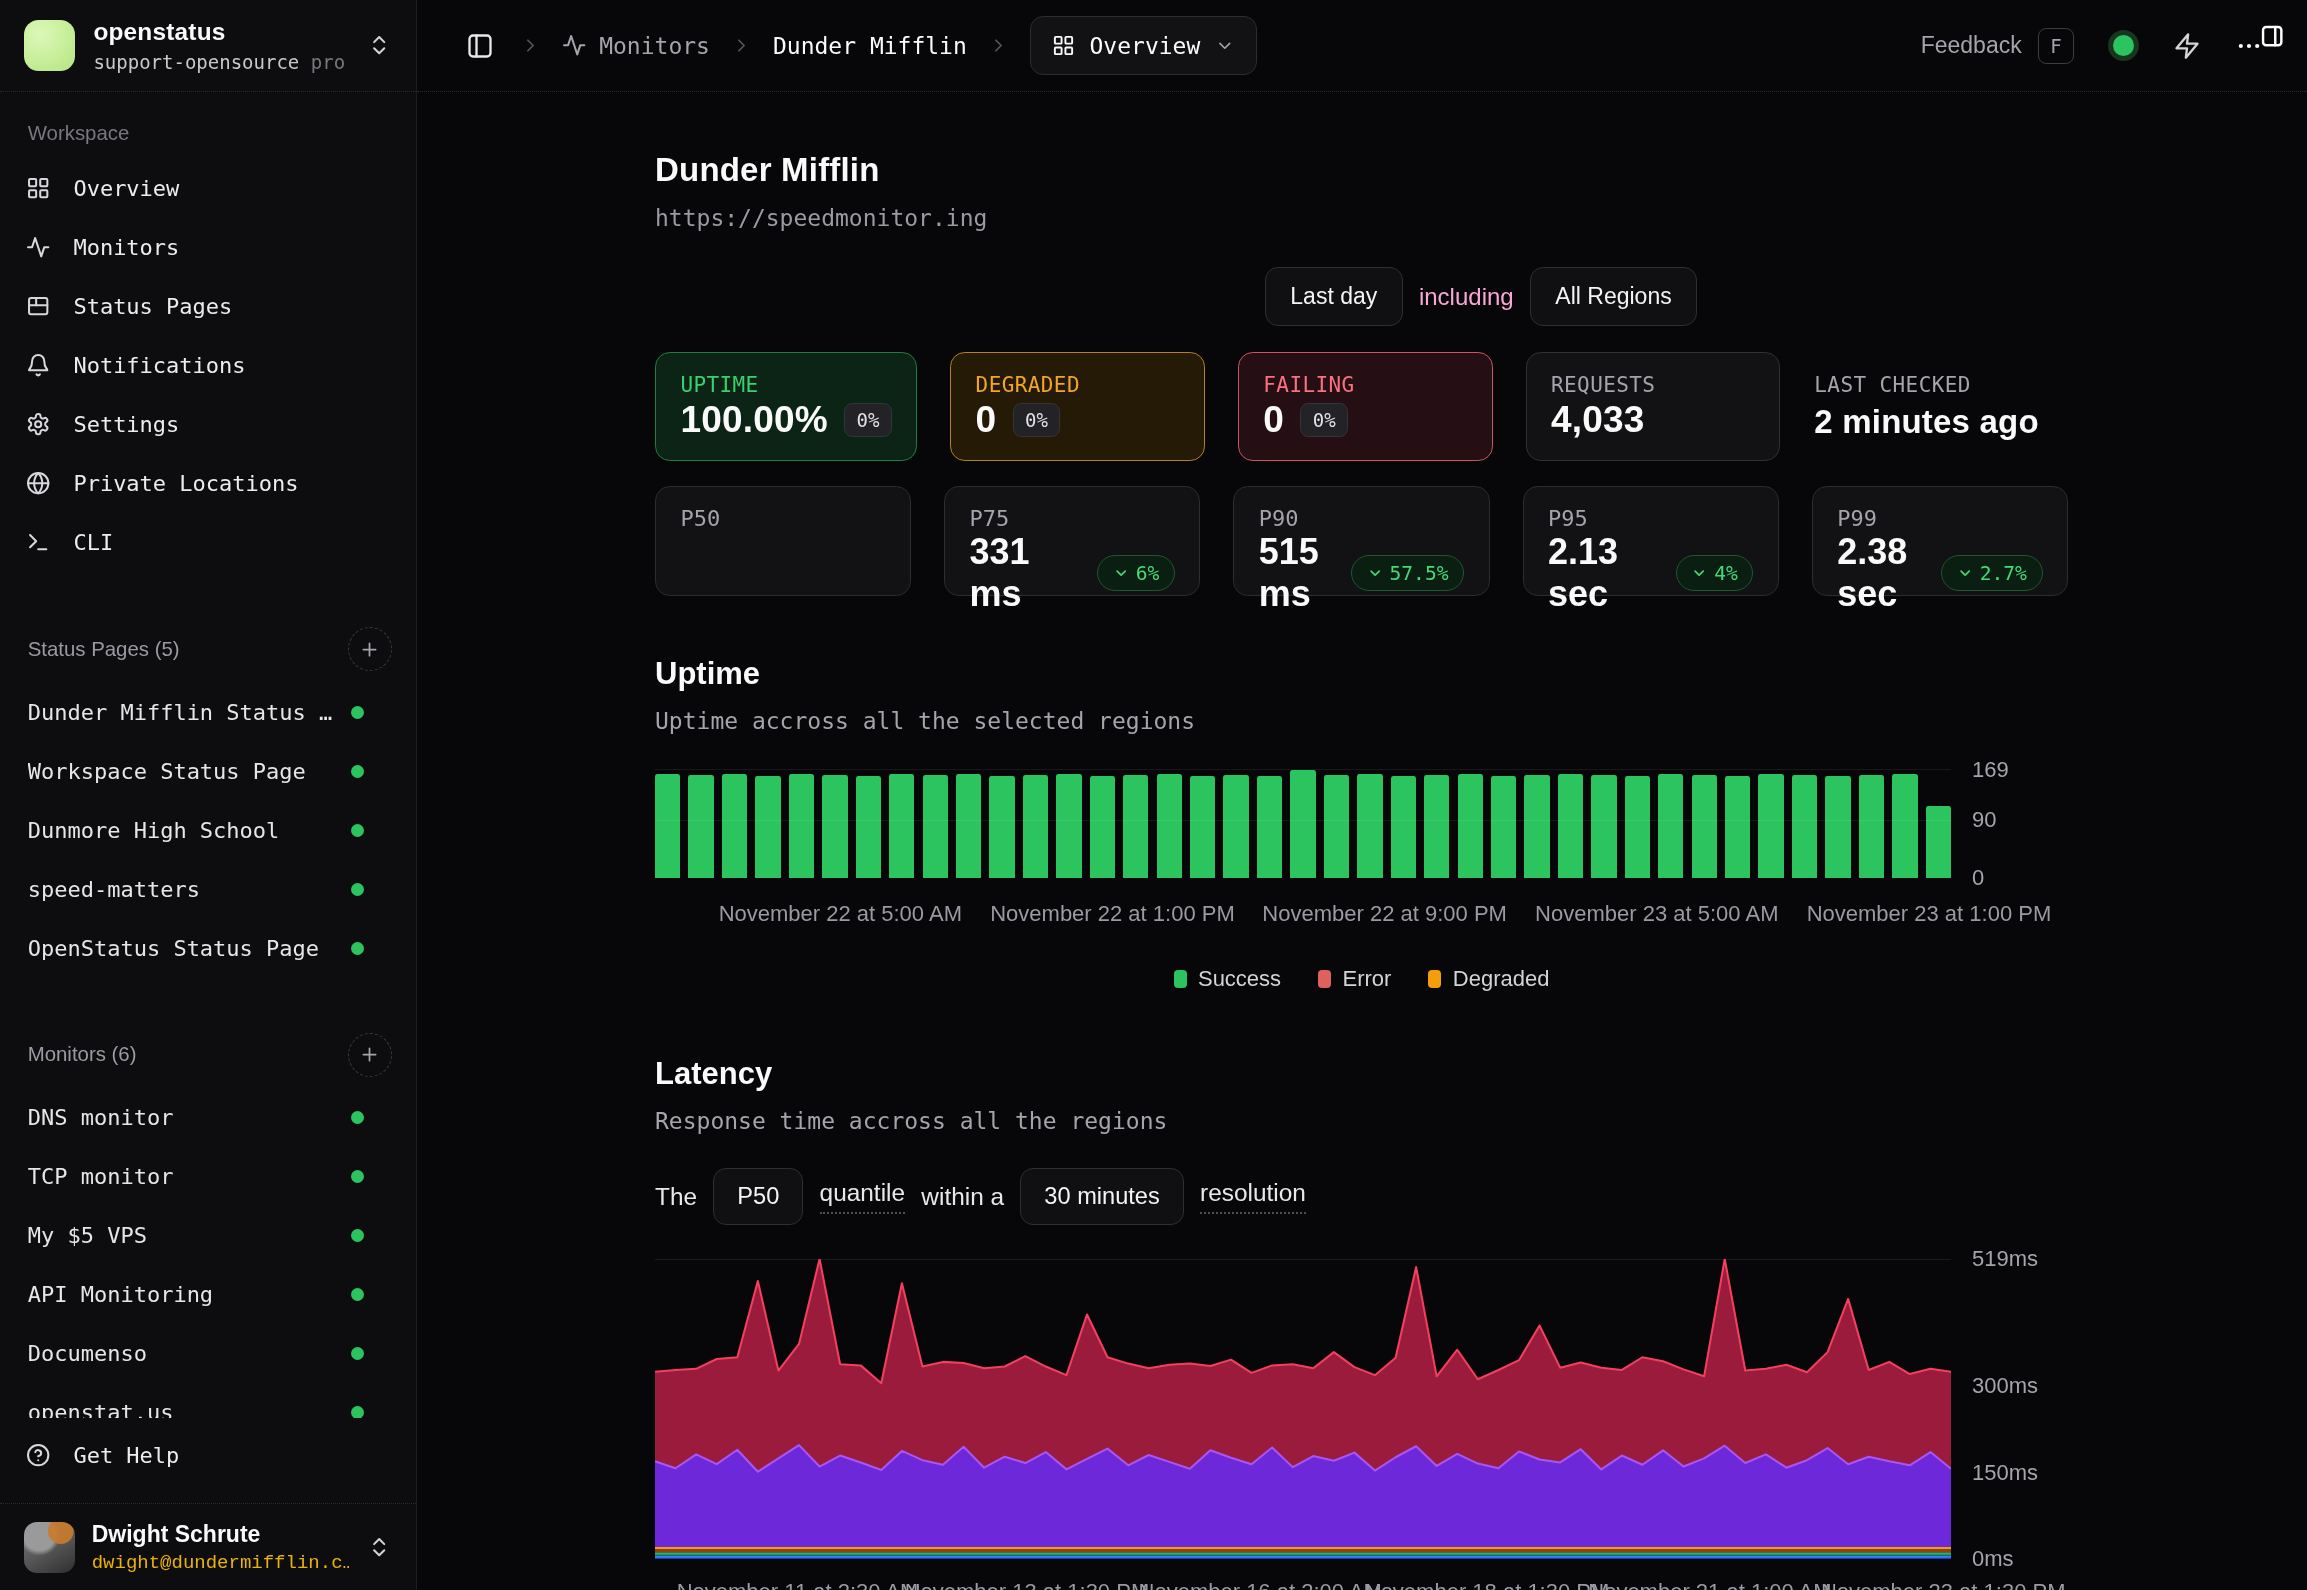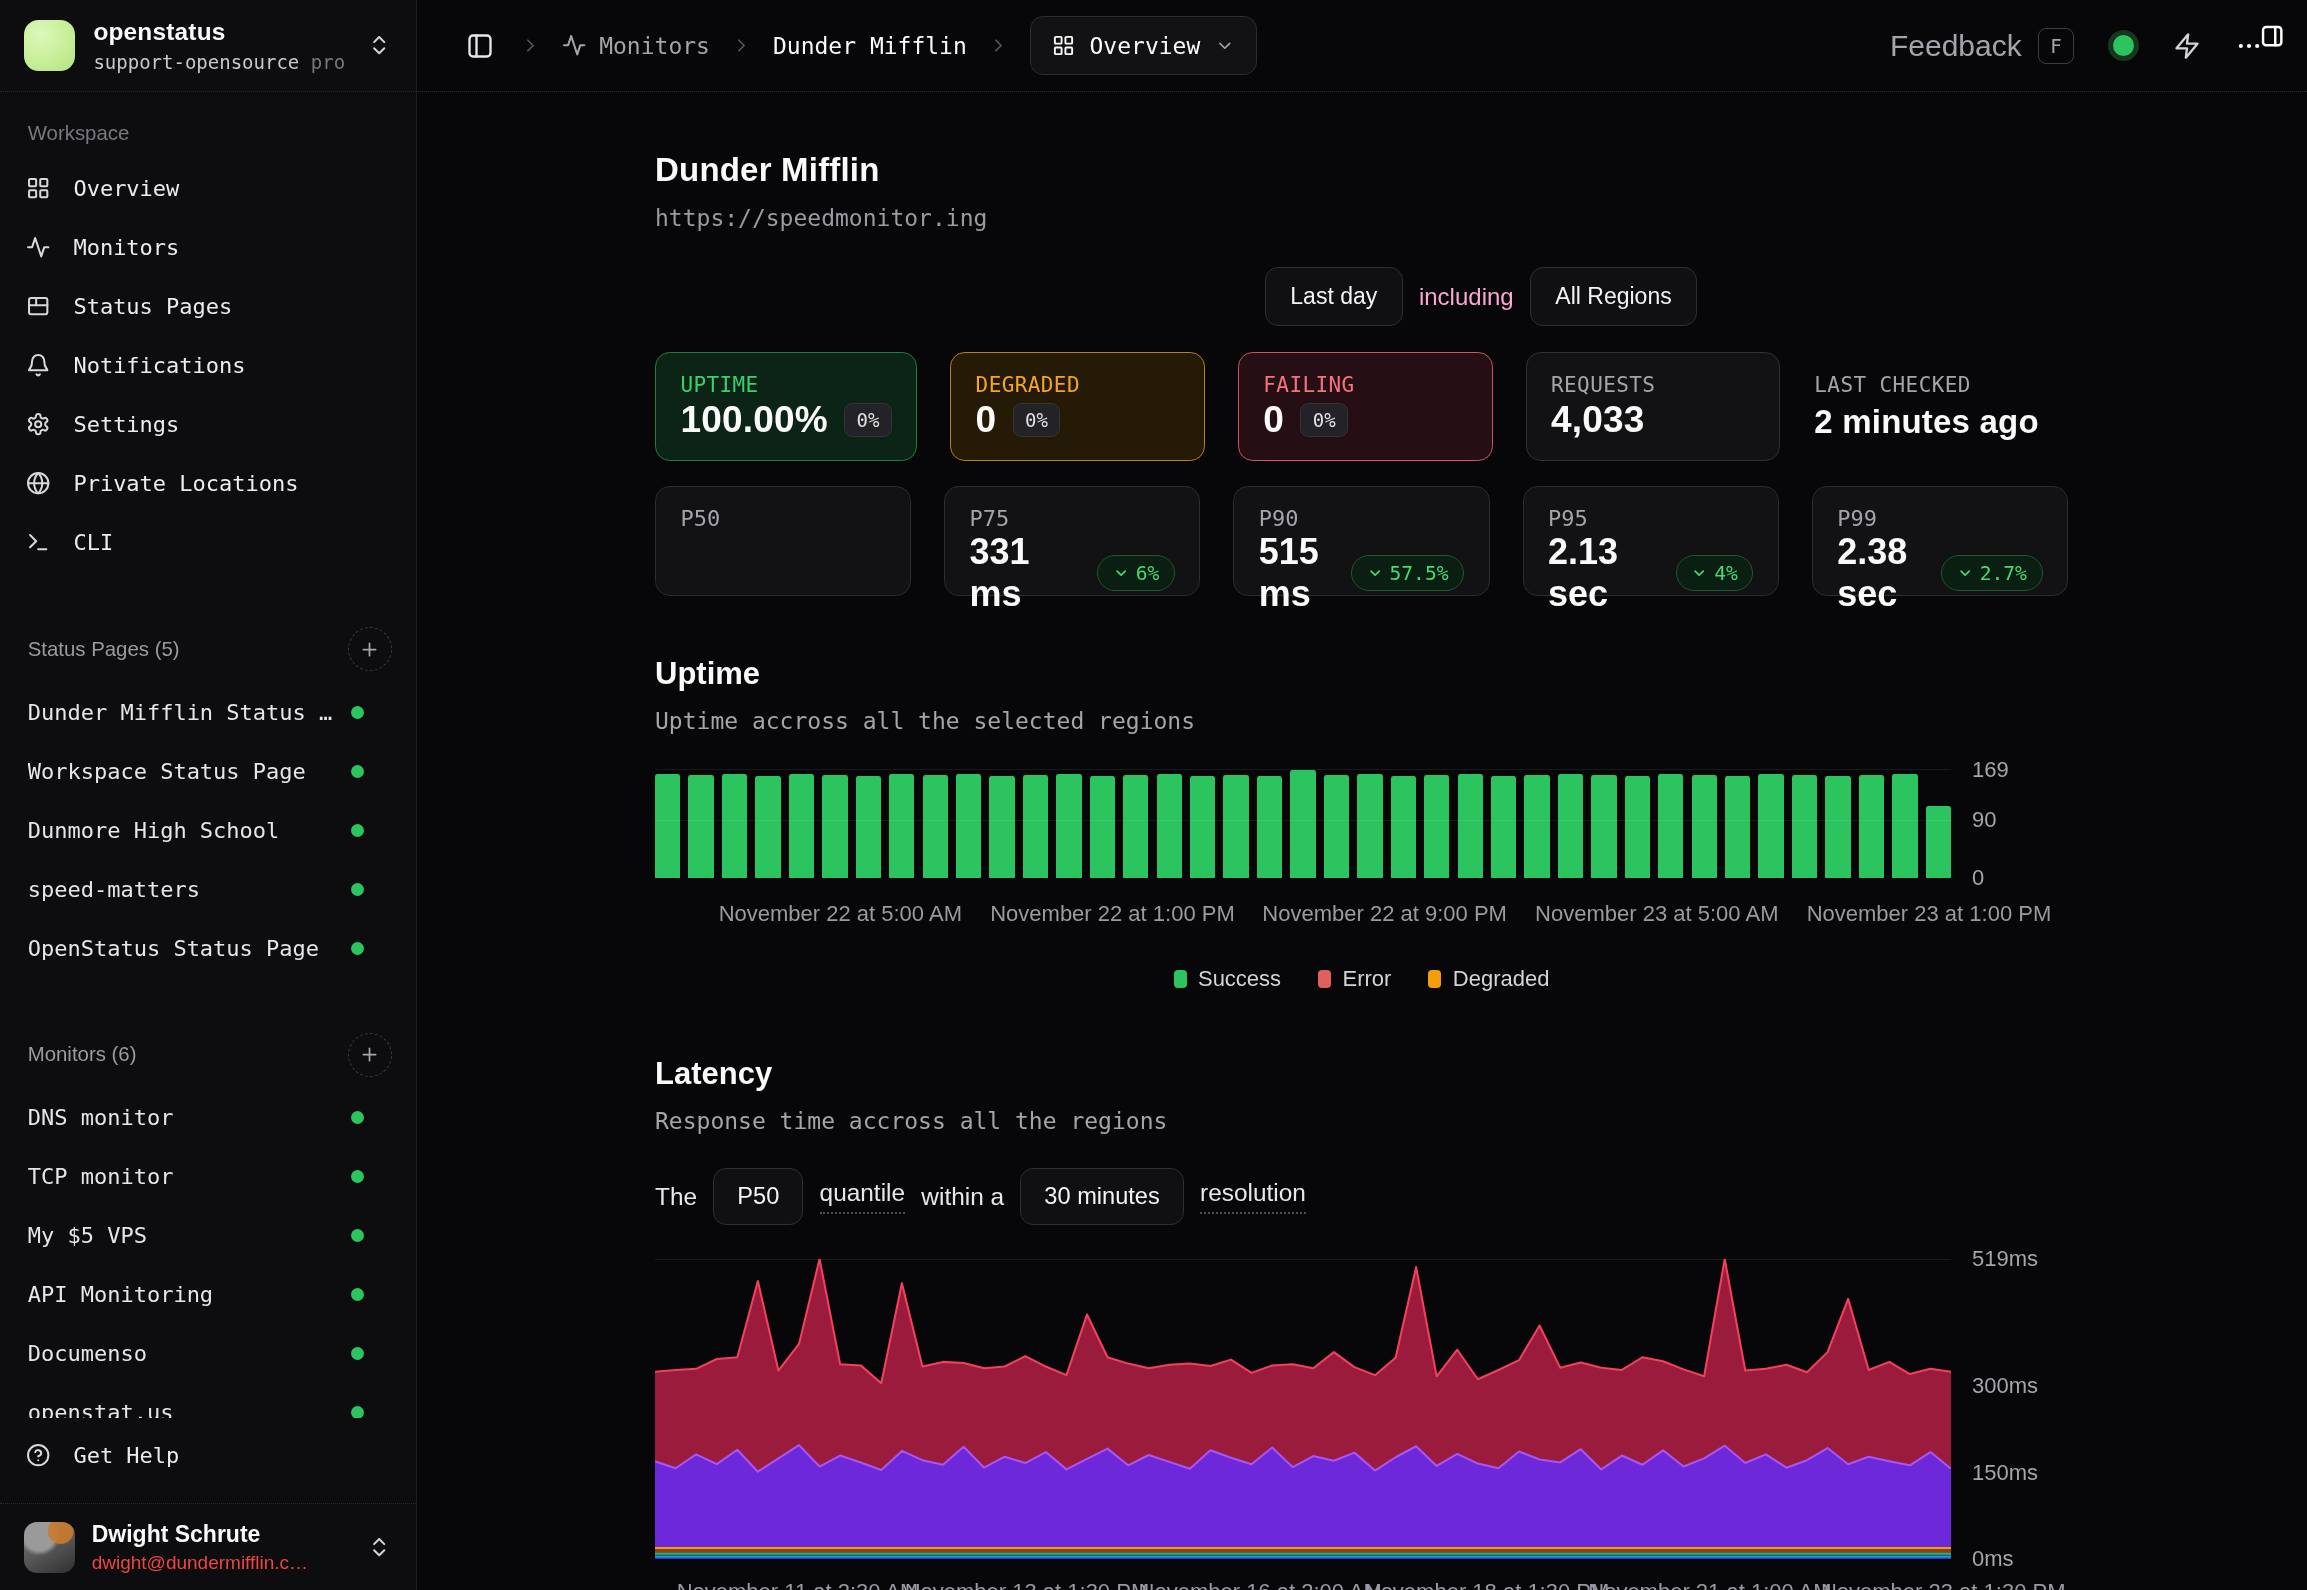--- a/index.html
+++ b/index.html
@@ -72,22 +72,22 @@
   .user-avatar {
     width:51px; height:51px; border-radius:13px; flex:none;
     background:
       radial-gradient(circle at 72% 18%, rgba(201,123,45,.9) 0 22%, transparent 24%),
       radial-gradient(circle at 30% 25%, #9a9a9a 0 30%, transparent 40%),
       linear-gradient(150deg,#7d7d7d 0%, #5c5c5c 45%, #2f2f2f 100%);
   }
   .profile-meta { flex:1; min-width:0; }
   .profile-name { font-size:23px; font-weight:700; }
   .profile-email {
-    margin-top:3.3px; font-family:Liberation Sans, sans-serif;
-    font-size:19px; color:#ef4444; white-space:nowrap; overflow:hidden;
+    margin-top:3.3px; font-family:Liberation Mono, monospace;
+    font-size:19px; color:#eab308; white-space:nowrap; overflow:hidden;
   }
 
   
   .main { flex:1; position:relative; display:flex; flex-direction:column; background:#070709; }
   .topbar {
     height:92px; flex:none; display:flex; align-items:center; justify-content:space-between;
     padding:0 44px; border-bottom:1.6px dotted #2a2a2f;
   }
   .tb-left { display:flex; align-items:center; gap:21px; }
   .icon-btn { background:none; border:none; color:#e8e8ea; cursor:pointer; display:flex; padding:4.9px; }
@@ -95,21 +95,21 @@
   .crumb { display:flex; align-items:center; gap:13px; font-family:"DejaVu Sans Mono","Liberation Mono",monospace; font-size:23px; cursor:pointer; }
   .crumb.muted { color:#a4a4ac; }
   .crumb.current { color:#fafafa; }
   .view-btn {
     display:flex; align-items:center; gap:14.7px; height:59px; padding:0 21px;
     background:#121214; border:0.8px solid #2c2c31; border-radius:13px; cursor:pointer; color:#fafafa;
   }
   .view-btn .txt { font-family:"DejaVu Sans Mono","Liberation Mono",monospace; font-size:23px; }
   .tb-right { display:flex; align-items:center; gap:34px; }
   .feedback { display:flex; align-items:center; gap:16.3px; background:none; border:none; cursor:pointer; }
-  .feedback-label { font-size:30px; color:#a4a4ac; }
+  .feedback-label { font-size:23px; color:#a4a4ac; }
   .key-badge {
     width:36px; height:36px; border:0.8px solid #3c3c43; border-radius:8.1px;
     display:flex; align-items:center; justify-content:center;
     font-family:"DejaVu Sans Mono","Liberation Mono",monospace; font-size:19px; color:#a4a4ac;
   }
   .status-orb { width:31px; height:31px; border-radius:50%; background:#17351f; display:flex; align-items:center; justify-content:center; cursor:pointer; }
   .status-orb-inner { width:21px; height:21px; border-radius:50%; background:var(--green); }
   .zap-btn, .more-btn { background:none; border:none; cursor:pointer; display:flex; }
   .zap-btn { color:#d4d4d8; }
   .more-btn { color:#fafafa; }

